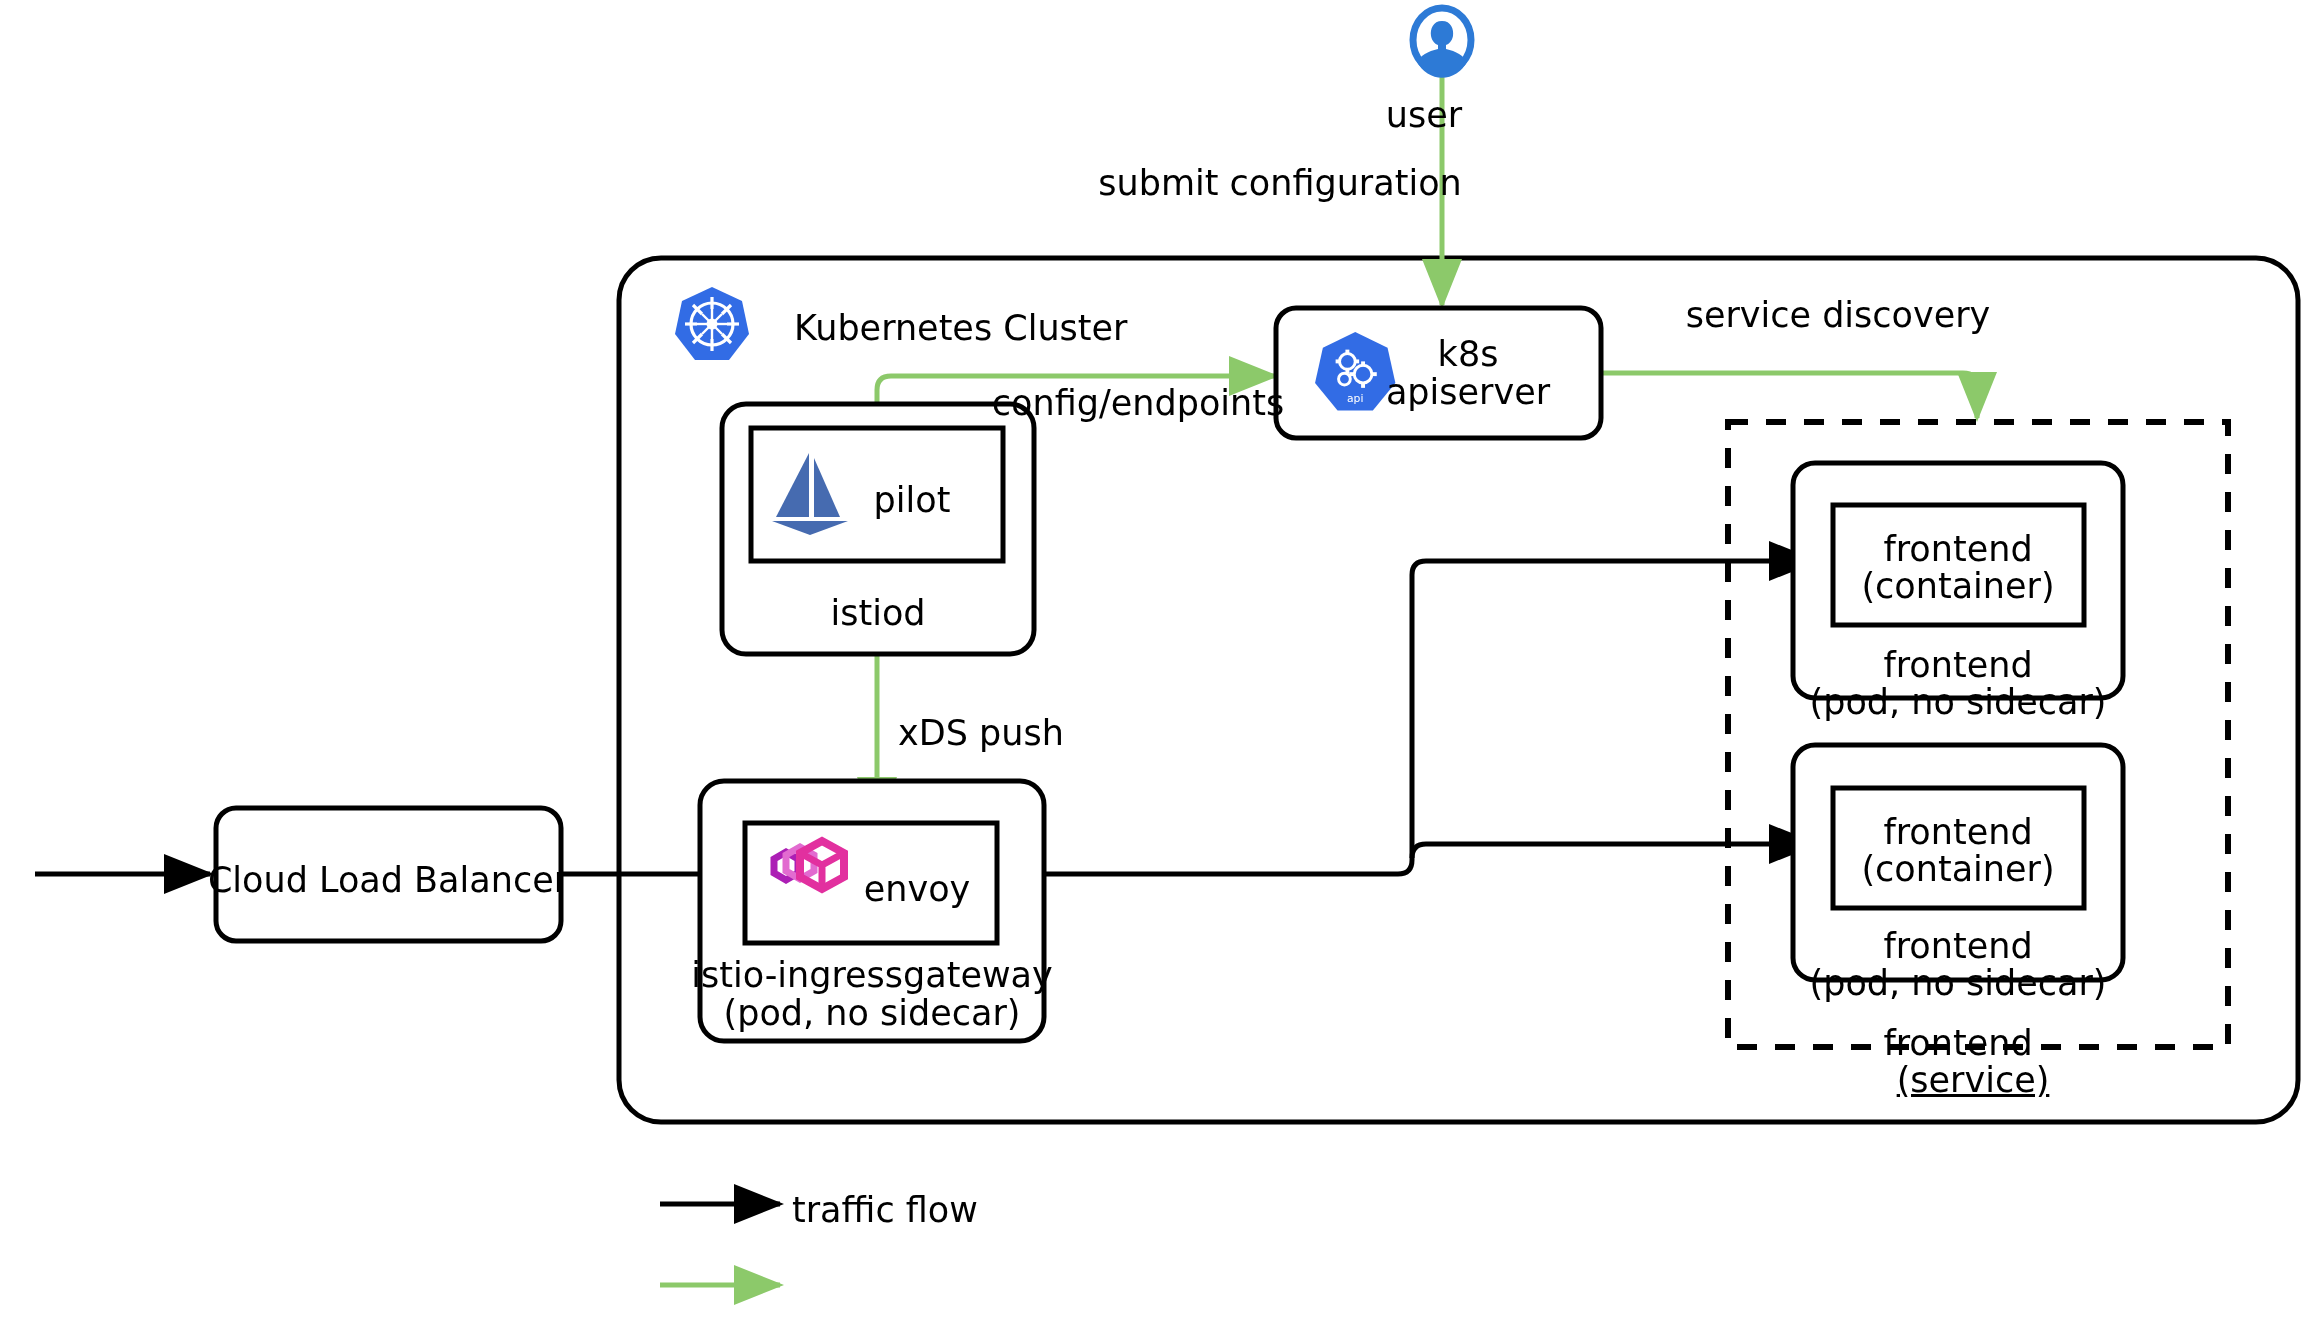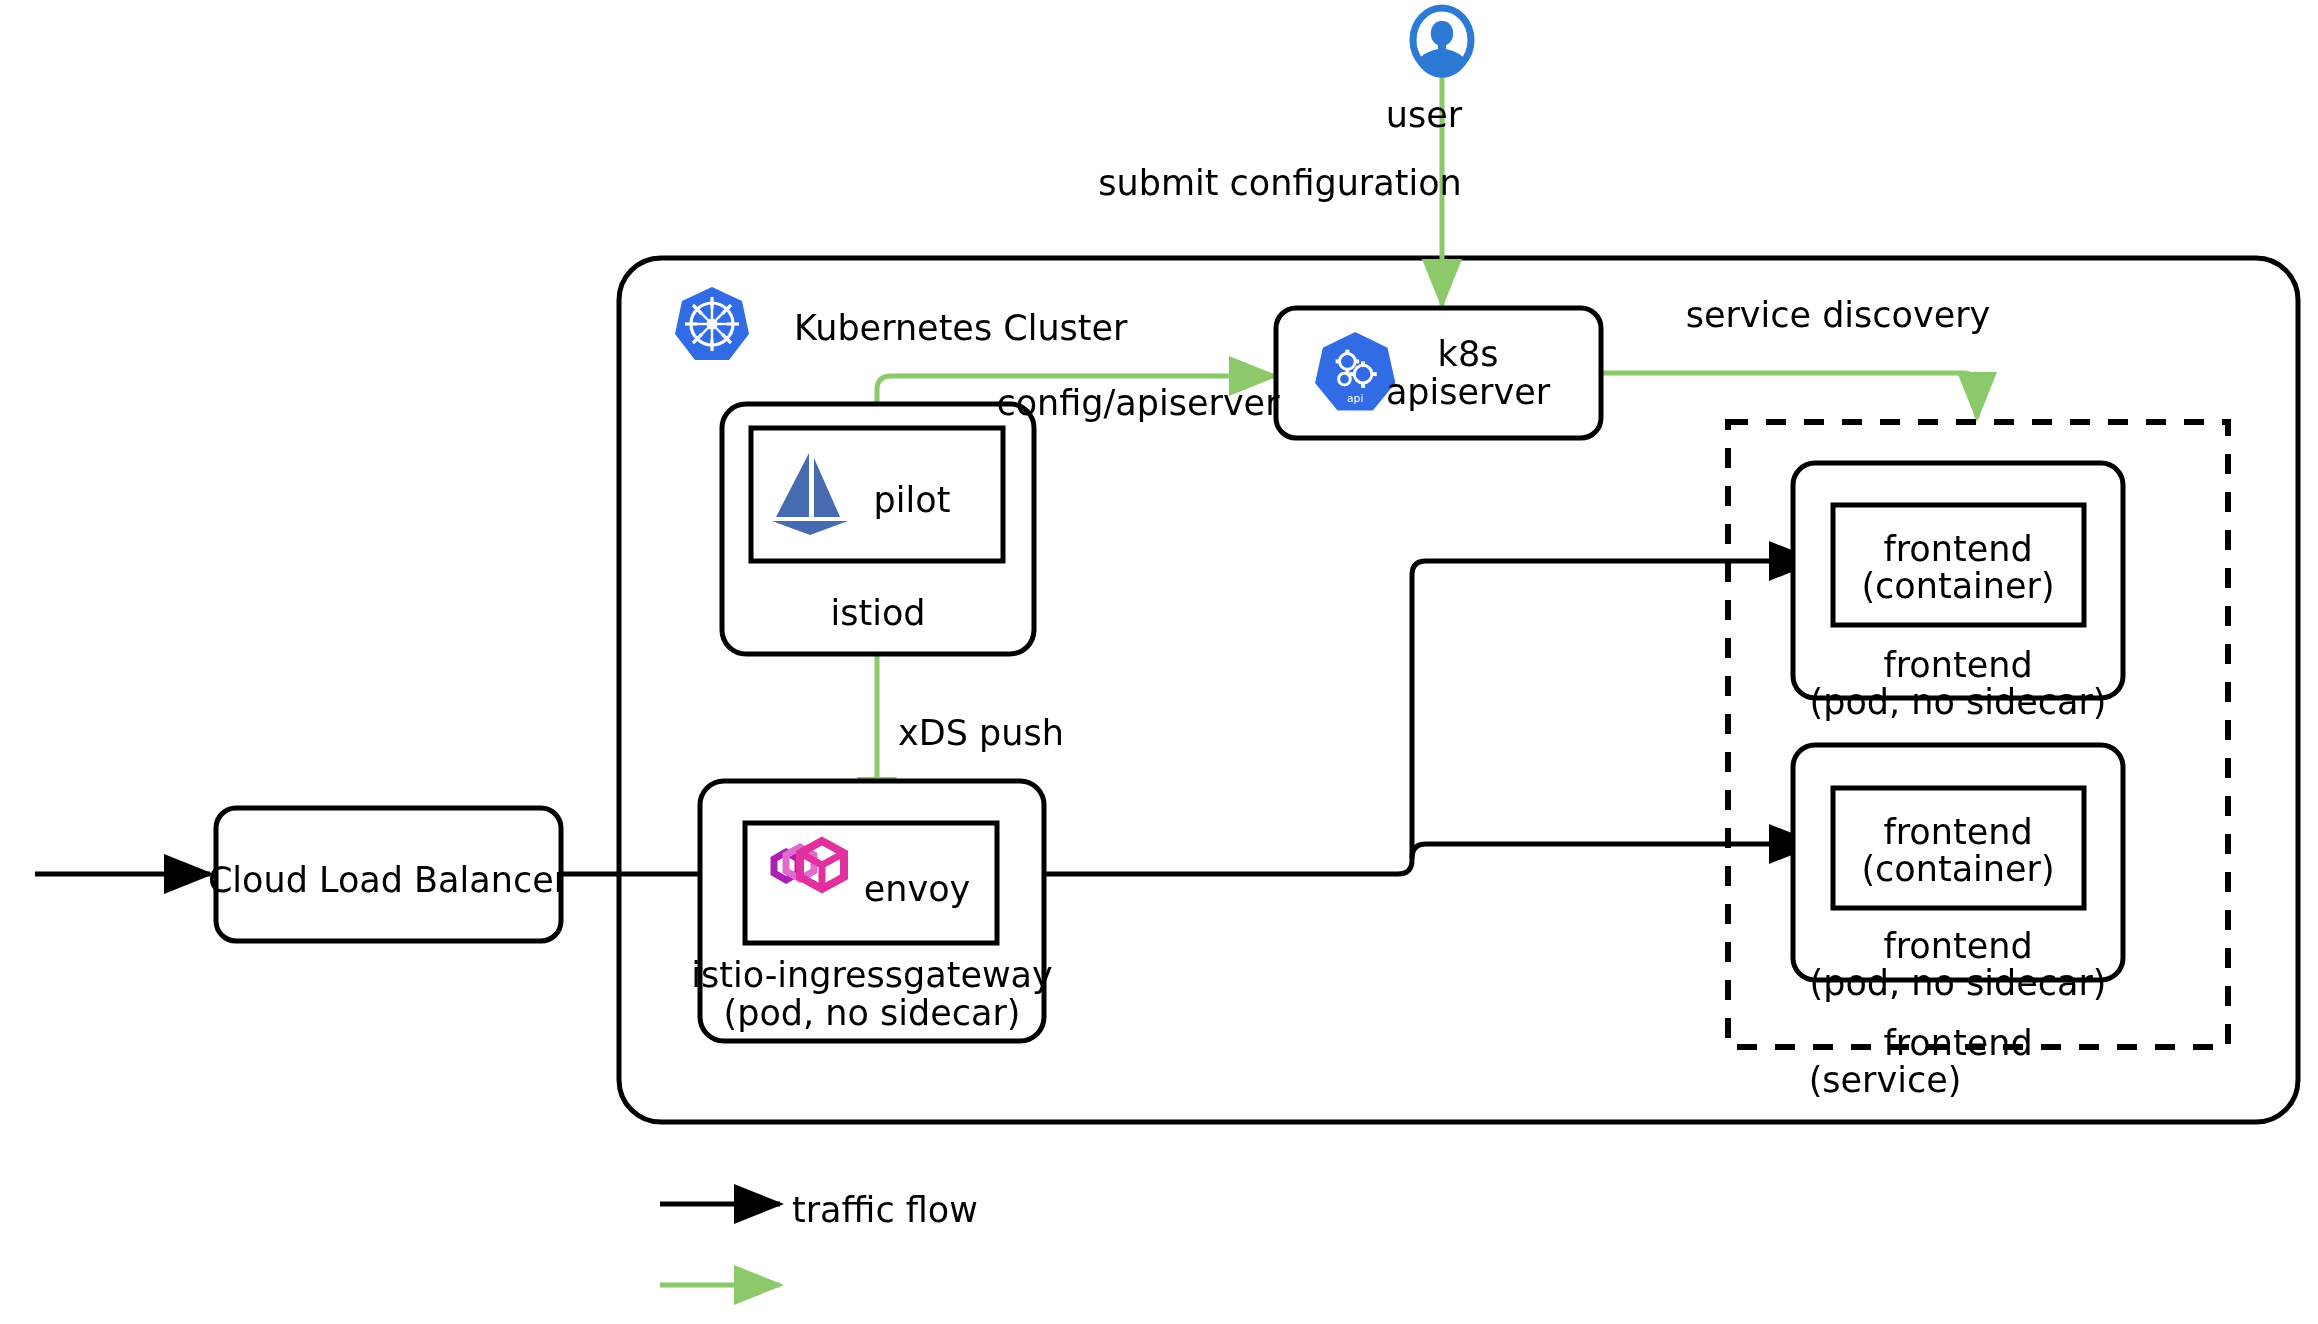--- a/index.html
+++ b/index.html
@@ -166,21 +166,21 @@
     <line x1="660" y1="1204" x2="780" y2="1204" stroke="#000000" stroke-width="5" marker-end="url(#ah-black)"></line>
     <line x1="660" y1="1285" x2="780" y2="1285" stroke="#8CC96A" stroke-width="5" marker-end="url(#ah-green)"></line>
   </svg>
 
   <div class="lbl ctr t26" style="left:1424px; top:95px;">user</div>
 
   <div class="lbl ctr t26" style="left:1280px; top:163px;">submit configuration</div>
 
   <div class="lbl t26" style="left:794px; top:308px;">Kubernetes Cluster</div>
 
-  <div class="lbl ctr t26" style="left:1138px; top:383px;">config/apiserver</div>
+  <div class="lbl ctr t26" style="left:1138px; top:383px;">config/endpoints</div>
 
   <div class="lbl ctr t26" style="left:1838px; top:295px;">service discovery</div>
 
   <div class="lbl ctr t26" style="left:1468px; top:334px;">k8s</div>
   <div class="lbl ctr t26" style="left:1468px; top:372px;">apiserver</div>
 
   <div class="lbl ctr t26" style="left:912px; top:480px;">pilot</div>
 
   <div class="lbl ctr t26" style="left:878px; top:593px;">istiod</div>
 
@@ -197,18 +197,18 @@
   <div class="lbl ctr t26" style="left:1958px; top:566px;">(container)</div>
   <div class="lbl ctr t26" style="left:1958px; top:645px;">frontend</div>
   <div class="lbl ctr t26" style="left:1958px; top:682px;"><span>(</span><span class="red">pod, no sidecar</span><span>)</span></div>
 
   <div class="lbl ctr t26" style="left:1958px; top:812px;">frontend</div>
   <div class="lbl ctr t26" style="left:1958px; top:849px;">(container)</div>
   <div class="lbl ctr t26" style="left:1958px; top:926px;">frontend</div>
   <div class="lbl ctr t26" style="left:1958px; top:963px;"><span>(</span><span class="red">pod, no sidecar</span><span>)</span></div>
 
   <div class="lbl ctr t26" style="left:1958px; top:1023px;">frontend</div>
-  <div class="lbl ctr t26" style="left:1885px; top:1060px;">(service)</div>
+  <div class="lbl ctr t26" style="left:1973px; top:1060px;text-decoration:underline;">(service)</div>
 
   <div class="lbl t26" style="left:792px; top:1190px;">traffic flow</div>
   <div class="lbl t26" style="left:792px; top:1323px;margin-left:44px;">control flow</div>
 
 </div>
 
 </body></html>

